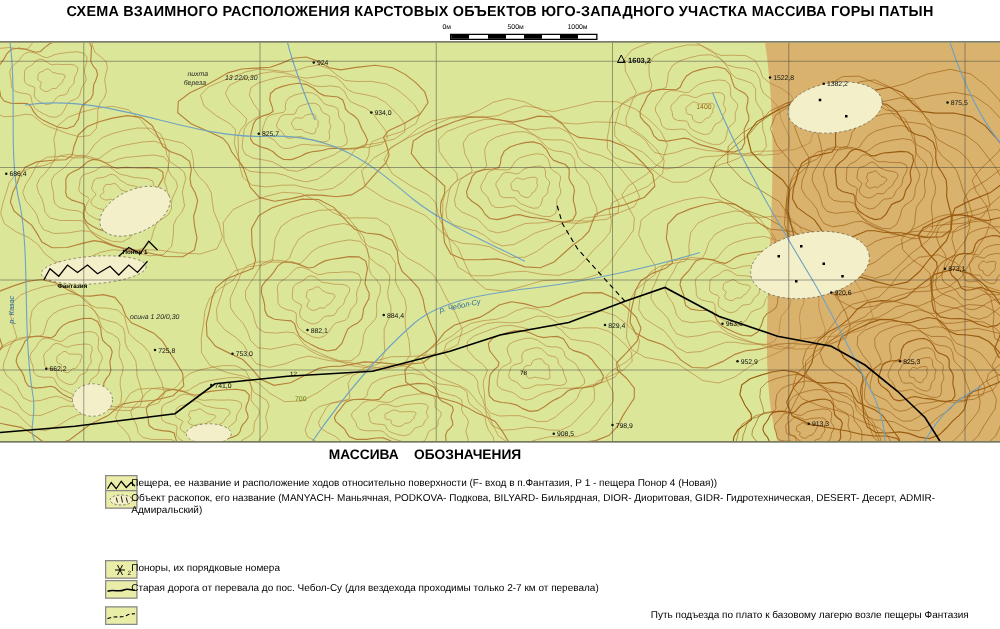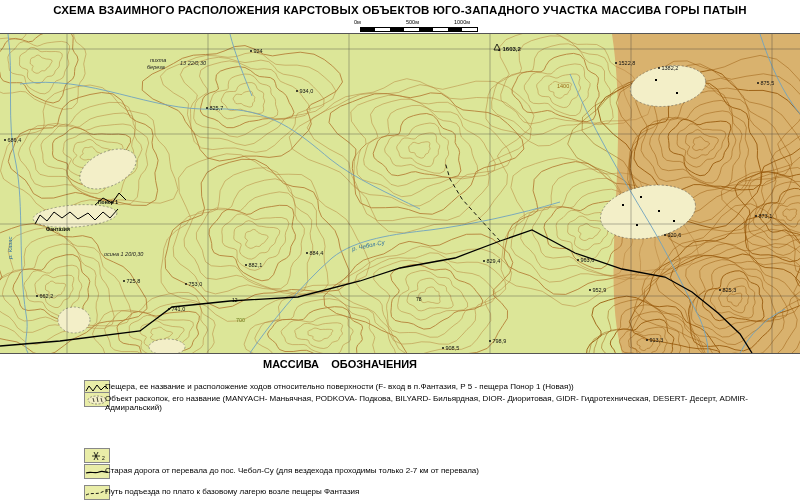--- a/index.html
+++ b/index.html
@@ -31,21 +31,21 @@
   .ml.cave{font-size:5px;color:#000;font-weight:bold;}
   .ml.num{font-size:5px;color:#000;}
   
   .legend-header{position:absolute;top:358px;left:340px;transform:translateX(-50%);
                  font-size:11px;font-weight:bold;color:#000;white-space:pre;}
   .legend-row{position:absolute;left:84px;width:700px;height:16px;}
   .legend-row .sym{position:absolute;left:0;top:0;width:26px;height:15px;background:#e9eda8;
                    border:1px solid #888;box-sizing:border-box;}
   .legend-row .sym svg{display:block;}
   .legend-row .txt{position:absolute;left:21px;top:2px;width:670px;font-size:8px;color:#000;}
-  .r1{top:380px;} .r2{top:392px;} .r3{top:428px;} .r4{top:448px;} .r5{top:464px;} .r6{top:485px;}
+  .r1{top:380px;} .r2{top:392px;} .r3{top:428px;} .r4{top:448px;} .r5{top:464px;} .r6{top:485px;text-align:right;}
 </style>
 </head>
 <body>
 
 <div class="page">
 
   <div class="map-title">СХЕМА ВЗАИМНОГО РАСПОЛОЖЕНИЯ КАРСТОВЫХ ОБЪЕКТОВ ЮГО-ЗАПАДНОГО УЧАСТКА МАССИВА ГОРЫ ПАТЫН</div>
 
   <div class="scalebar">
     <span class="lab lab-0">0м</span>
@@ -284,21 +284,21 @@
   </div>
 
   <div class="legend-header">МАССИВА    ОБОЗНАЧЕНИЯ</div>
 
   <div class="legend-row r1">
     <span class="sym">
       <svg width="24" height="13" viewBox="0 0 24 13">
           <path d="M1,10 L4,5 L8,10 L12,4 L16,9 L20,5 L23,8" fill="none" stroke="#000" stroke-width="1"></path>
         </svg>
     </span>
-    <span class="txt">Пещера, ее название и расположение ходов относительно поверхности (F- вход в п.Фантазия, Р 5 - пещера Понор 1 (Новая))</span>
+    <span class="txt">Пещера, ее название и расположение ходов относительно поверхности (F- вход в п.Фантазия, Р 1 - пещера Понор 4 (Новая))</span>
   </div>
 
   <div class="legend-row r2">
     <span class="sym">
       <svg width="24" height="13" viewBox="0 0 24 13">
         <ellipse cx="12" cy="7" rx="9" ry="4" fill="#f3efc8" stroke="#555" stroke-width="0.6" stroke-dasharray="2,1.5"></ellipse>
         <line x1="8" y1="5" x2="9" y2="9" stroke="#000" stroke-width="0.7"></line>
         <line x1="12" y1="4" x2="13" y2="9" stroke="#000" stroke-width="0.7"></line>
         <line x1="16" y1="5" x2="17" y2="9" stroke="#000" stroke-width="0.7"></line>
       </svg>
@@ -307,20 +307,21 @@
   </div>
 
 
   <div class="legend-row r4">
     <span class="sym">
       <svg width="24" height="13" viewBox="0 0 24 13">
         <path d="M9,3 L13,11 M13,3 L9,11 M7,7 L15,7" stroke="#000" stroke-width="0.8"></path>
         <text x="17" y="11" font-size="5" fill="#000">2</text>
       </svg>
     </span>
+    <span class="txt">Поноры, их порядковые номера</span>
   </div>
 
   <div class="legend-row r5">
     <span class="sym">
       <svg width="24" height="13" viewBox="0 0 24 13">
           <path d="M1,8 C6,6 10,9 14,7 C18,5 21,8 23,7" fill="none" stroke="#000" stroke-width="1.2"></path>
         </svg>
     </span>
     <span class="txt">Старая дорога от перевала до пос. Чебол-Су (для вездехода проходимы только 2-7 км от перевала)</span>
   </div>

